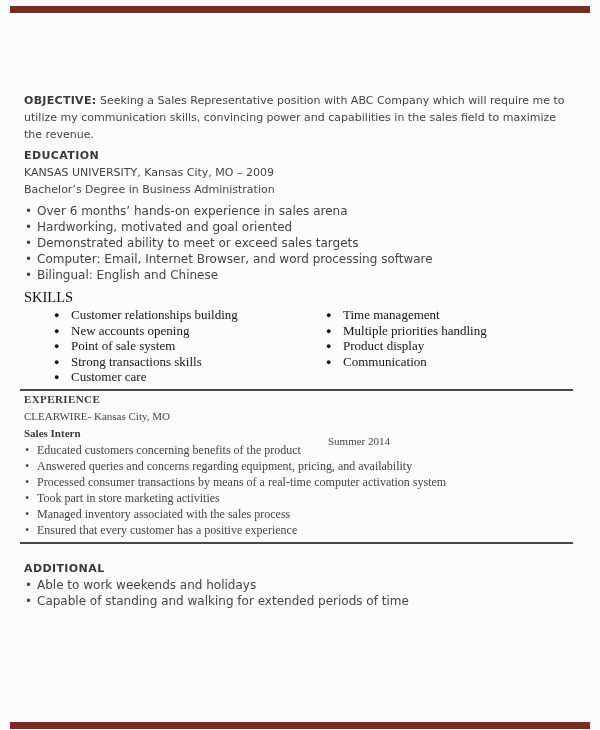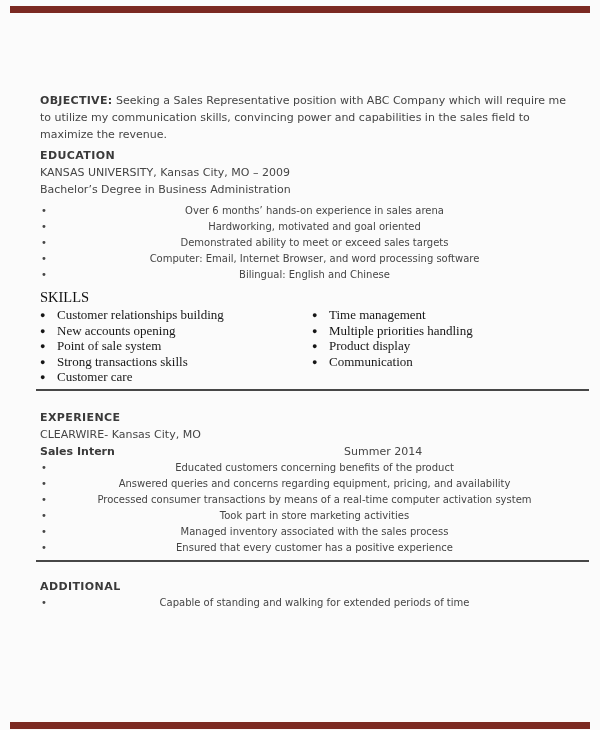--- a/index.html
+++ b/index.html
@@ -14,21 +14,21 @@
   .border-bar {
     position: absolute;
     left: 10px;
     width: 580px;
     height: 7px;
   }
   .border-bar.top { top: 6px; }
   .border-bar.bottom { top: 722px; }
 
   .content {
-    padding: 92px 24px 0 40px;
+    padding: 92px 24px 0 24px;
   }
 
   
   .para {
     font-size: 11px;
     line-height: 17px;
     margin: 0;
     color: #454545;
   }
   .inline-label { font-weight: bold; color: #3a3a3a; letter-spacing: 0.3px; }
@@ -37,57 +37,56 @@
   .heading-sans {
     font-size: 11px;
     font-weight: bold;
     color: #3a3a3a;
     letter-spacing: 0.4px;
     line-height: 17px;
     margin: 0;
   }
   .m-edu { margin-top: 4px; }
   .m-key { margin-top: 5px; }
-  .m-exp { margin-top: 18px; }
+  .m-exp { margin-top: 0; font-family: Liberation Serif, serif; }
   .m-add { margin-top: 16px; }
 
   .line { font-size: 11px; line-height: 17px; color: #454545; }
 
   ul.sans-list {
     list-style: none;
     margin: 0; padding: 0;
   }
   ul.sans-list li {
-    font-size: 10px;
+    font-size: 12px;
     line-height: 16px;
     color: #454545;
     padding-left: 13px;
     position: relative;
-    text-align: center;
   }
   ul.sans-list li::before {
     content: "\2022";
     position: absolute;
     left: 1px;
     color: #454545;
   }
 
   
   .skills-block {
     font-family: "Liberation Serif", "DejaVu Serif", serif;
     color: #161616;
   }
   .heading-serif {
     font-size: 14.5px;
     font-weight: normal;
     line-height: 18px;
     margin: 5px 0 1px 0;
     color: #111;
   }
-  .skills-cols { display: flex; }
+  .skills-cols { display: flex; justify-content: flex-end; }
   .skills-col-left { width: 272px; }
   .skills-col-right { width: 250px; }
   ul.serif-list { list-style: none; margin: 0; padding: 0; }
   ul.serif-list li {
     font-size: 13px;
     line-height: 15.5px;
     padding-left: 17px;
     position: relative;
     color: #161616;
   }
@@ -109,21 +108,21 @@
   .company-line { font-size: 11px; line-height: 17px; color: #454545; }
   .job-row {
     position: relative;
     font-size: 11px;
     line-height: 17px;
   }
   .job-title { font-weight: bold; color: #3a3a3a; }
   .job-date {
     position: absolute;
     left: 304px;
-    top: 0;
+    top: 8px;
     color: #454545;
   }
 </style>
 </head>
 <body>
 
 <div class="border-bar top" style="background-color: rgb(123, 42, 34);"></div>
 
 <div class="content">
 
@@ -185,19 +184,20 @@
         <li>Managed inventory associated with the sales process</li>
         <li>Ensured that every customer has a positive experience</li>
       </ul>
   </div>
 
   <hr class="divider">
 
   <div class="section m-add">
     <div class="heading-sans">ADDITIONAL</div>
     <ul class="sans-list">
+        <li>Able to work weekends and holidays</li>
         <li>Capable of standing and walking for extended periods of time</li>
       </ul>
   </div>
 
 </div>
 
 <div class="border-bar bottom" style="background-color: rgb(123, 42, 34);"></div>
 
 </body></html>

